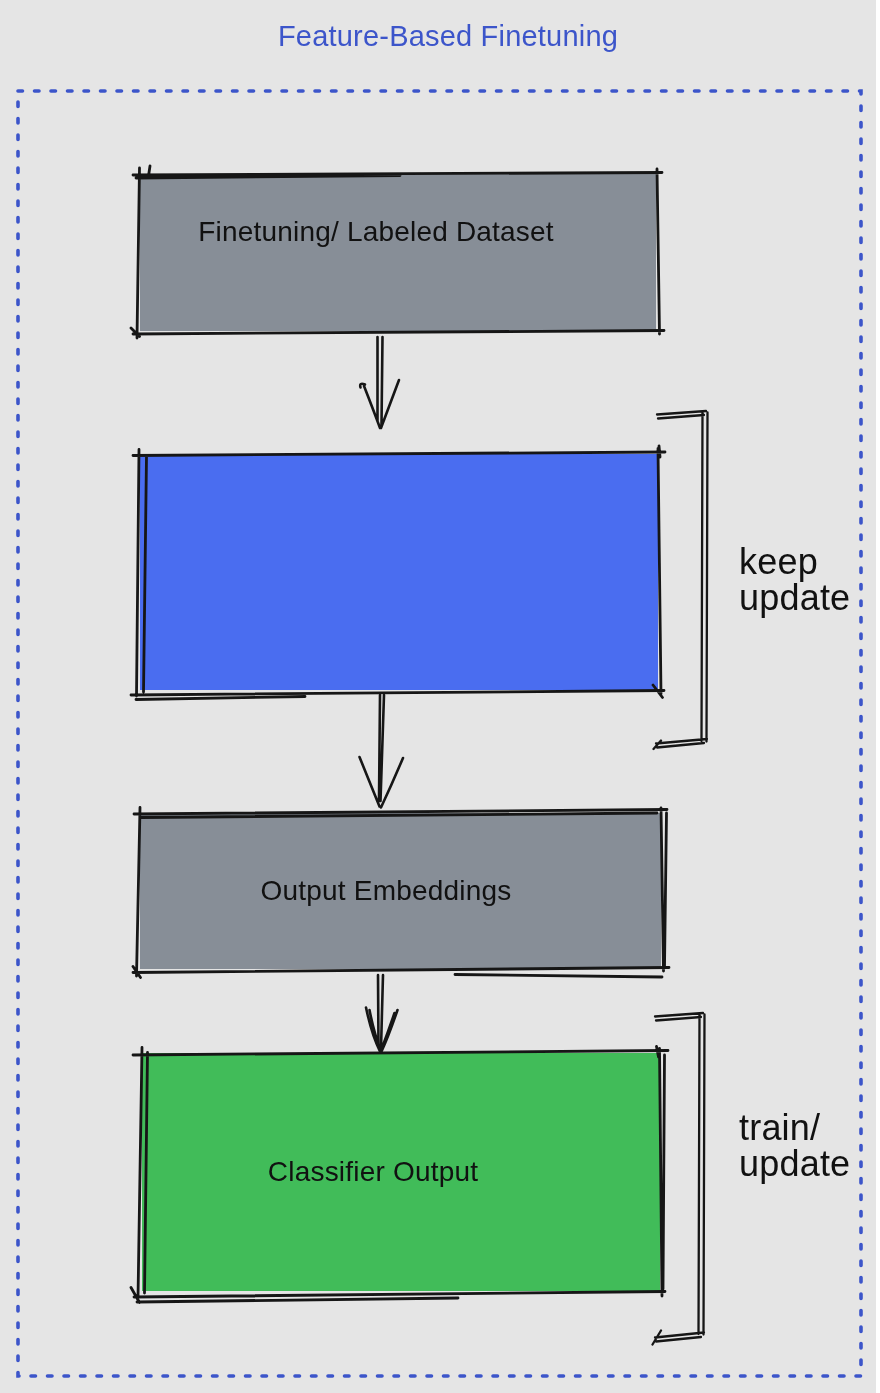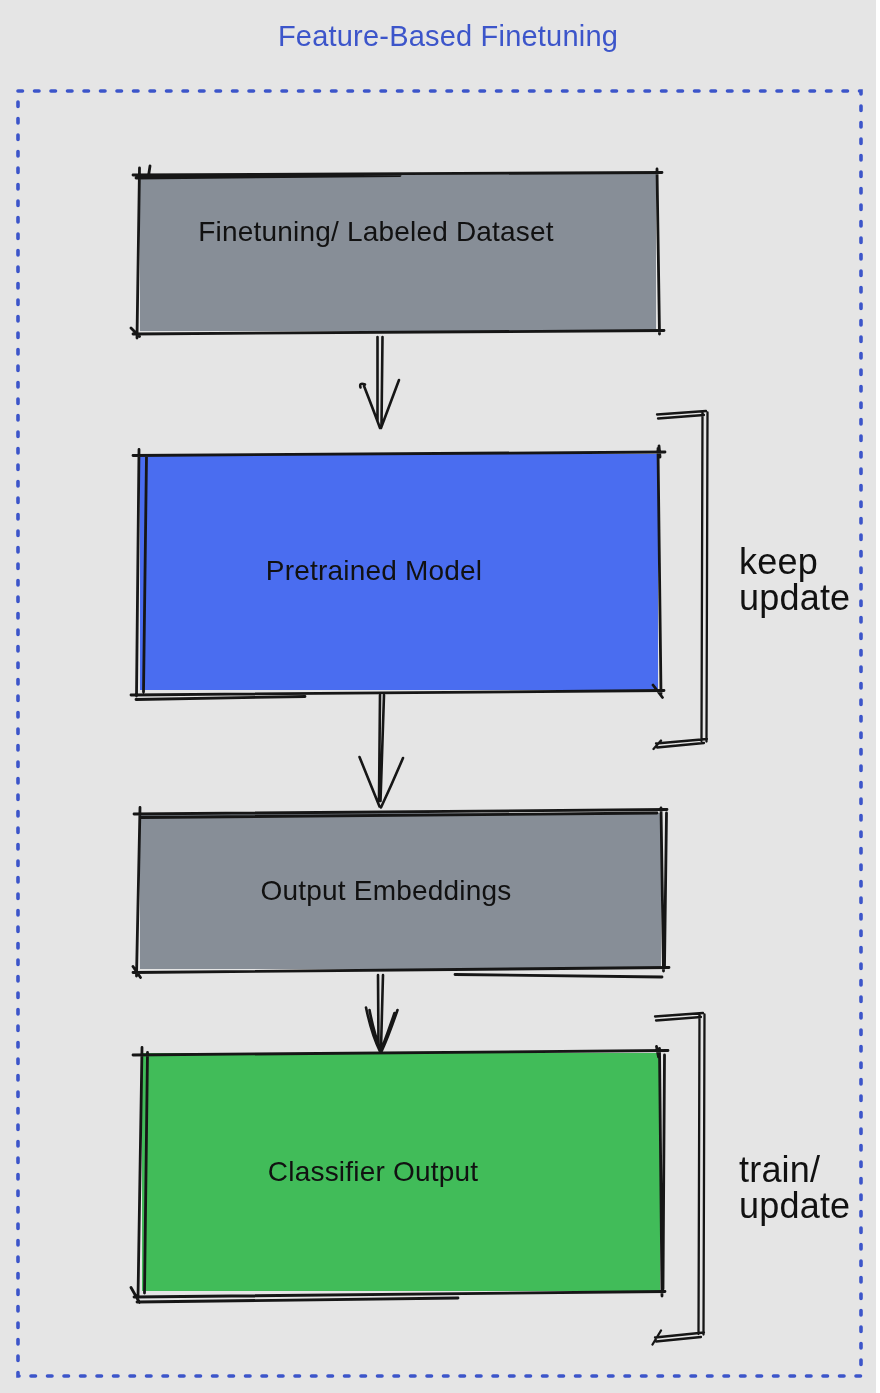--- a/index.html
+++ b/index.html
@@ -8,21 +8,21 @@
   #diagram-svg{position:absolute;left:0;top:0;}
   .label{position:absolute;color:#111111;font-size:28px;letter-spacing:0.2px;}
   #title-label{left:8px;top:20px;width:880px;text-align:center;font-size:29px;color:#3c55ca;}
   .node-label{display:flex;align-items:center;justify-content:center;box-sizing:border-box;text-align:center;}
   #label-finetuning-dataset{left:138px;top:172px;width:520px;height:160px;padding:0 60px 40px 16px;}
   #label-pretrained-model{left:138px;top:452px;width:522px;height:238px;padding-right:50px;}
   #label-output-embeddings{left:138px;top:812px;width:524px;height:158px;padding-right:28px;}
   #label-classifier-model{left:140px;top:1052px;width:522px;height:240px;padding-right:56px;}
   .side-label{font-size:36px;line-height:36px;margin-top:46px;}
   #label-keep-frozen{left:739px;top:498px;}
-  #label-train-update{left:739px;top:1106px;}
+  #label-train-update{left:739px;top:1064px;}
 </style>
 </head>
 <body>
 
 <div id="stage">
 
   <svg id="diagram-svg" width="880" height="1393" viewBox="0 0 880 1393" xmlns="http://www.w3.org/2000/svg">
 
     <rect x="18" y="91" width="843" height="1285" fill="none" stroke-width="3.6" stroke-dasharray="4.5 12" stroke-linecap="round" stroke="#3c55ca"></rect>
 
@@ -49,21 +49,20 @@
     <g fill="none" stroke-width="2.3" stroke-linecap="round" stroke-linejoin="round" stroke="#161616">
       <path d="M657,414.5 L706,411 M658,418.5 L704,415 M702.5,412 L701.5,741 M707.5,412.5 L706.5,741.5 M656,743.5 L707,739 M657,747.5 L704,743 M653.5,749 L661,740.5"></path>
       <path d="M655,1016.5 L703,1013 M656,1020.5 L701,1017 M699.5,1014 L698.5,1334 M704.5,1014.5 L703.5,1334.5 M655,1337.5 L704,1332.5 M656,1341.5 L701,1337 M652.5,1344.5 L661,1330.5"></path>
     </g>
   </svg>
 
   <div id="title-label" class="label">Feature-Based Finetuning</div>
 
   <div id="label-finetuning-dataset" class="label node-label">Finetuning/ Labeled Dataset</div>
 
-  <div id="label-pretrained-model" class="label node-label">Pretrained Model</div>
 
   <div id="label-output-embeddings" class="label node-label">Output Embeddings</div>
 
   <div id="label-classifier-model" class="label node-label">Classifier Output</div>
 
   <div id="label-keep-frozen" class="label side-label">
     <div>keep</div>
     <div>update</div>
   </div>
 

